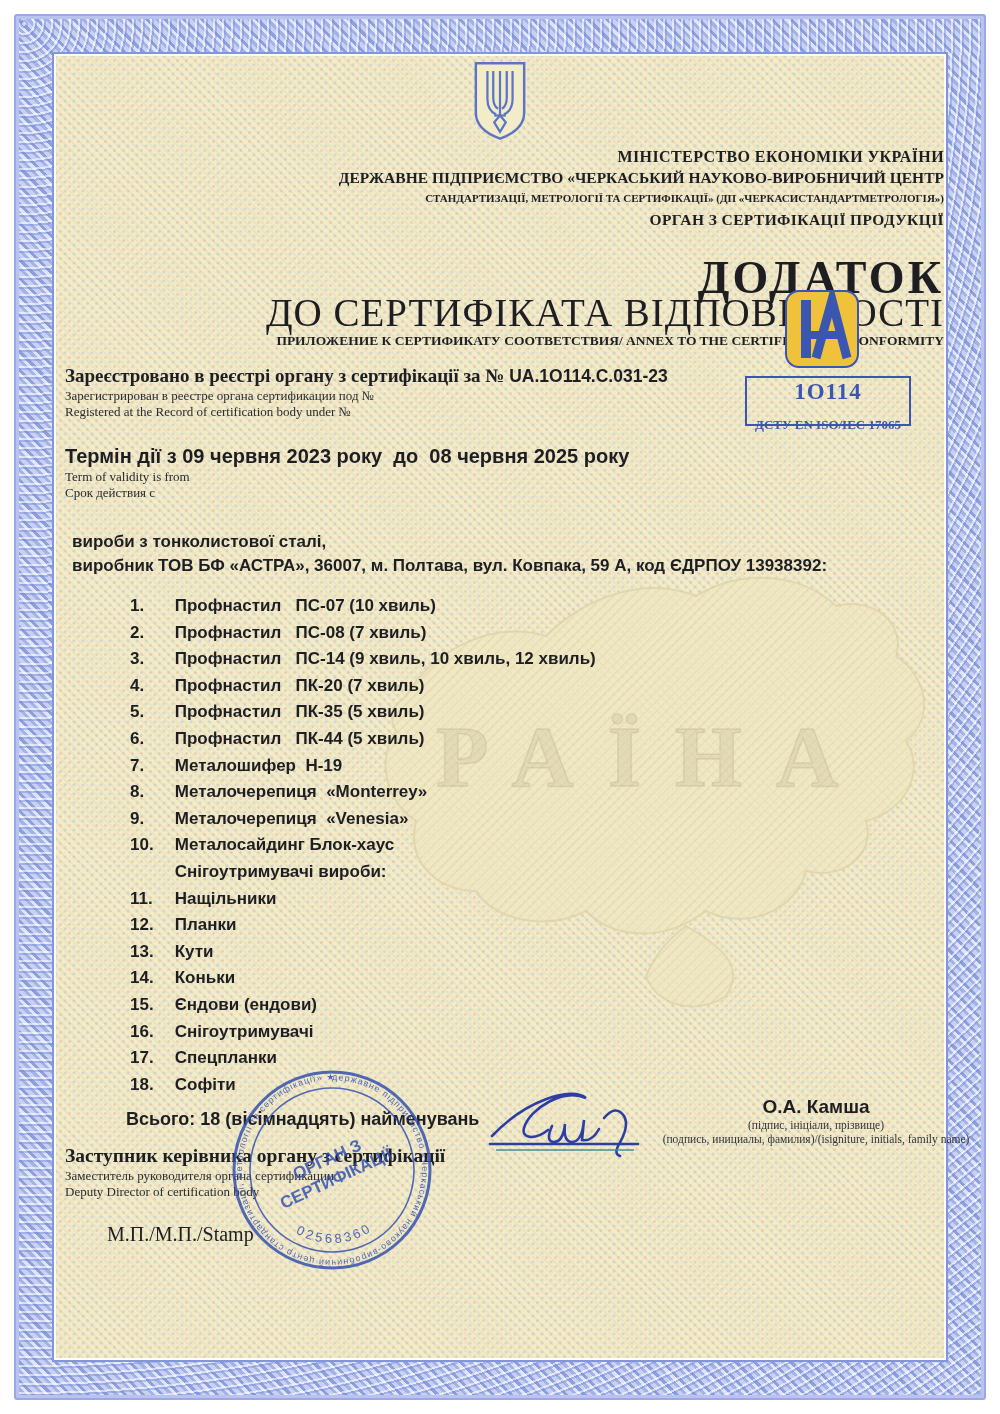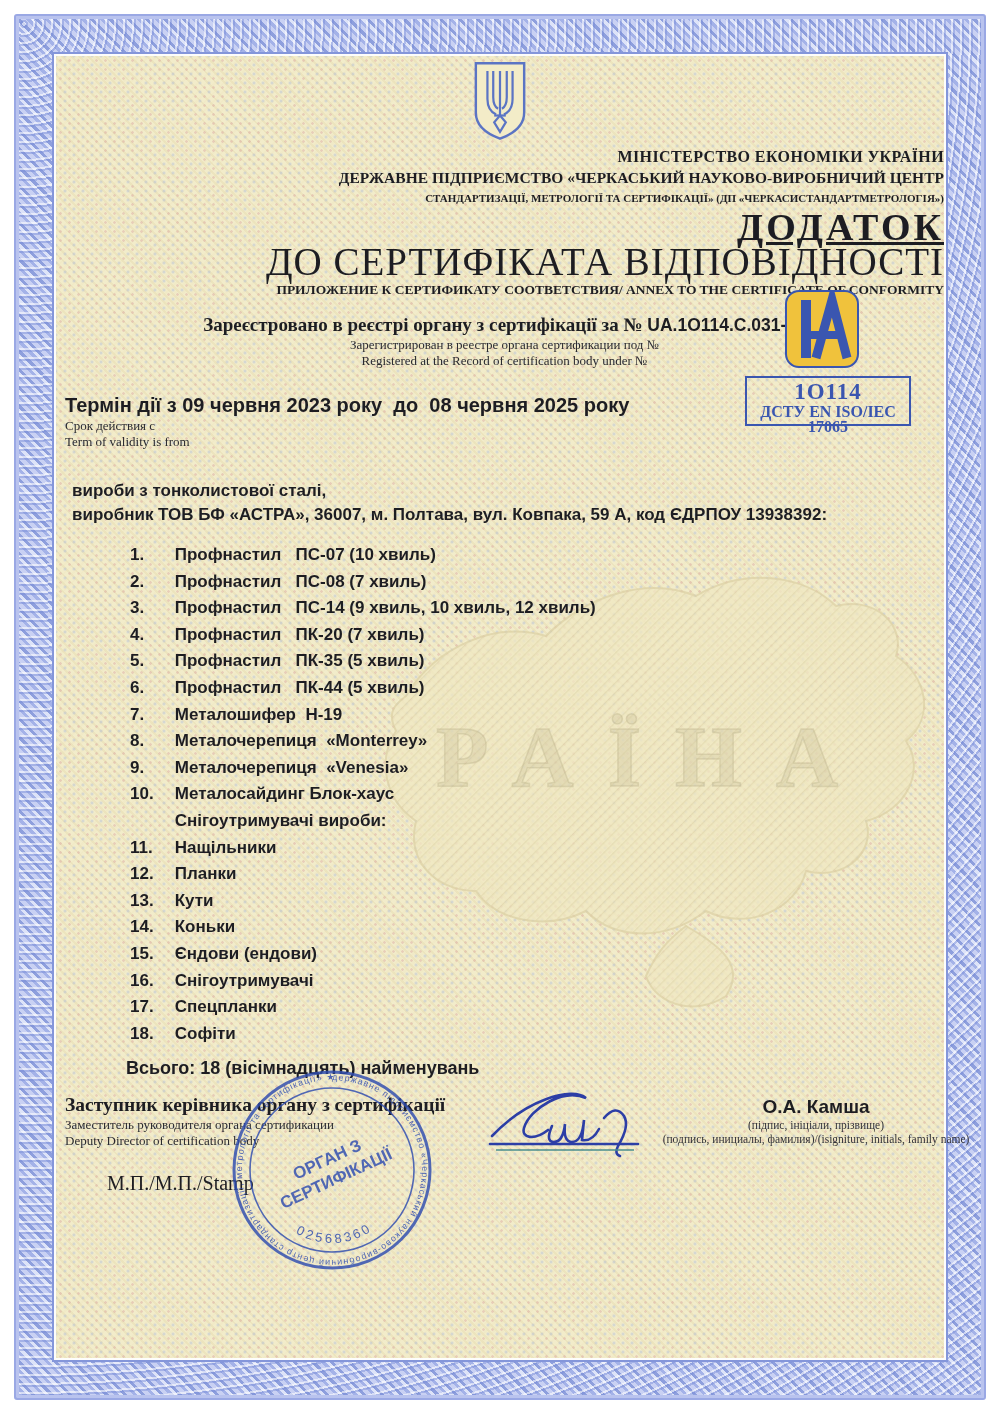--- a/index.html
+++ b/index.html
@@ -24,43 +24,43 @@
   .flow{position:relative;z-index:2;}
   .center{text-align:right;}
   .pre{white-space:pre-wrap;}
   .sans{font-family:"Liberation Sans",sans-serif;}
   .emblem-wrap{margin-top:4px;text-align:center;}
   .ministry{line-height:21px;font-weight:bold;}
   .ministry .m1{font-size:16px;letter-spacing:.4px;}
   .ministry .m2{font-size:15.5px;}
   .ministry .m3{font-size:11px;}
   .ministry .m4{font-size:15.5px;letter-spacing:.4px;}
-  .title1{font-size:38px;font-weight:bold;letter-spacing:3px;line-height:36px;text-decoration:underline;}
+  .title1{margin-top:30px;font-size:46px;font-weight:bold;letter-spacing:3px;line-height:36px;}
   .title2{font-size:39px;font-weight:normal;letter-spacing:1px;line-height:34px;padding-left:8px;}
   .title-sub{font-size:13.5px;font-weight:bold;margin-top:2px;line-height:18px;}
-  .reg{margin:14px 0 0 9px;text-align:center;}
+  .reg{margin:14px 0 0 9px;}
   .reg-main{font-size:19px;font-weight:bold;line-height:24px;}
   .reg-main .regno{font-family:"Liberation Sans",sans-serif;font-size:17.5px;}
   .sub-line{font-size:13px;line-height:15.5px;color:#2a2a30;}
   .validity{margin:24px 0 0 9px;}
   .validity-main{font-size:20px;font-weight:bold;line-height:26px;}
   .product{margin:30px 0 0 16px;font-size:17px;font-weight:bold;line-height:24px;}
   .list{margin-top:18px;}
   .list-row{height:26.6px;padding-left:74px;font-size:17px;font-weight:bold;}
   .list-row .num{display:inline-block;width:40px;}
   .total{margin:8px 0 0 70px;font-size:18px;font-weight:bold;}
   .signatory{margin:14px 0 0 9px;}
   .pos-ua{font-size:19.5px;font-weight:bold;line-height:24px;}
   .stamp-label{margin:24px 0 0 42px;font-size:20px;}
   
   .acc-mark{position:absolute;left:729px;top:234px;z-index:3;}
   .code-box{position:absolute;left:689px;top:320px;width:162px;height:46px;z-index:3;
     border:2px solid #3a56b0;color:#3a56b0;text-align:center;font-weight:bold;}
   .code-box .code{font-size:23px;line-height:25px;letter-spacing:1px;margin-top:1px;}
-  .code-box .std{font-size:16px;line-height:15px;}
+  .code-box .std{font-size:13px;line-height:15px;margin-top:13px;}
   .watermark{position:absolute;left:290px;top:440px;z-index:1;opacity:.9;}
   .stamp{position:absolute;left:170px;top:1008px;z-index:4;opacity:.82;}
   .signature{position:absolute;left:430px;top:1022px;z-index:4;}
   .sign-names{position:absolute;left:590px;top:1040px;width:340px;text-align:center;z-index:3;}
   .sign-name{font-size:19px;font-weight:bold;font-family:"Liberation Sans",sans-serif;}
   .sign-cap{font-size:11.5px;line-height:14px;color:#33333a;}
 </style>
 </head>
 <body>
 
@@ -95,36 +95,37 @@
             <path d="M24,57 H36"></path>
             <path d="M30,57 L24,64 30,74 36,64 Z"></path>
           </g>
         </svg>
       </div>
 
       <div class="ministry center">
         <div class="m1">МІНІСТЕРСТВО ЕКОНОМІКИ УКРАЇНИ</div>
         <div class="m2">ДЕРЖАВНЕ ПІДПРИЄМСТВО «ЧЕРКАСЬКИЙ НАУКОВО-ВИРОБНИЧИЙ ЦЕНТР</div>
         <div class="m3">СТАНДАРТИЗАЦІЇ, МЕТРОЛОГІЇ ТА СЕРТИФІКАЦІЇ» (ДП «ЧЕРКАСИСТАНДАРТМЕТРОЛОГІЯ»)</div>
+        <div class="m4">ОРГАН З СЕРТИФІКАЦІЇ ПРОДУКЦІЇ</div>
       </div>
 
       <div class="center title1">ДОДАТОК</div>
       <div class="center title2">ДО СЕРТИФІКАТА ВІДПОВІДНОСТІ</div>
       <div class="center title-sub">ПРИЛОЖЕНИЕ К СЕРТИФИКАТУ СООТВЕТСТВИЯ/ ANNEX TO THE CERTIFICATE OF CONFORMITY</div>
 
       <div class="reg">
         <div class="reg-main"><span>Зареєстровано в реєстрі органу з сертифікації за № </span><span class="regno">UA.1О114.С.031-23</span></div>
         <div class="sub-line">Зарегистрирован в реестре органа сертификации под №</div>
         <div class="sub-line">Registered at the Record of certification body under №</div>
       </div>
 
       <div class="validity">
         <div class="validity-main sans pre">Термін дії з 09 червня 2023 року  до  08 червня 2025 року</div>
+        <div class="sub-line">Term of validity is from</div>
         <div class="sub-line">Срок действия с</div>
-        <div class="sub-line">Term of validity is from</div>
       </div>
 
       <div class="product sans">
         <div>вироби з тонколистової сталі,</div>
         <div>виробник ТОВ БФ «АСТРА», 36007, м. Полтава, вул. Ковпака, 59 А, код ЄДРПОУ 13938392:</div>
       </div>
 
       <div class="list sans">
 
           <div class="list-row">

